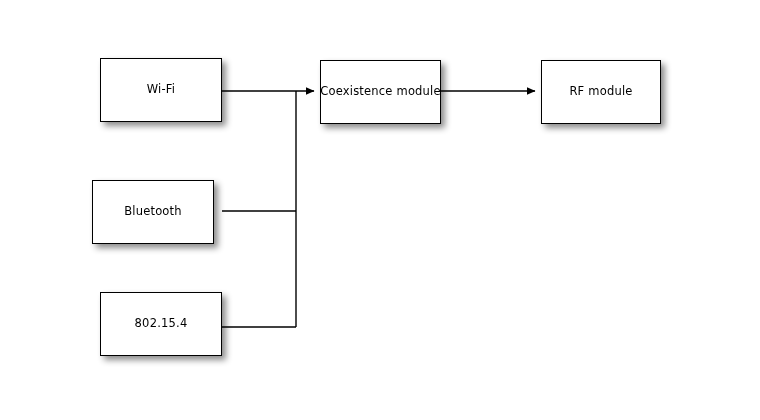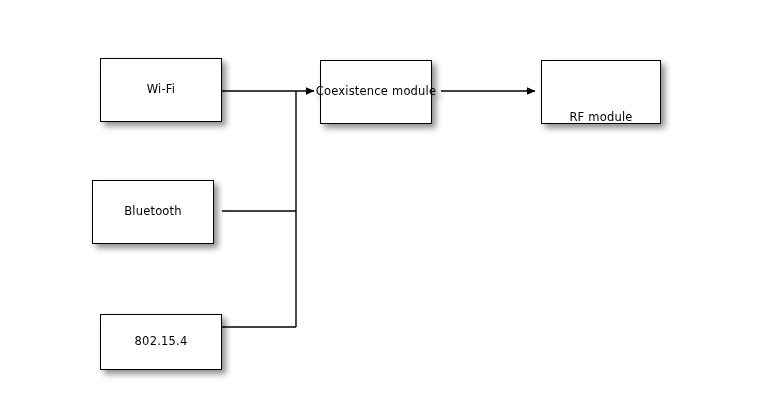--- a/index.html
+++ b/index.html
@@ -70,25 +70,25 @@
   </svg>
 
   <div class="node" style="left:100px; top:58px; width:122px; height:64px;">
     <span class="node-label">Wi-Fi</span>
   </div>
 
   <div class="node" style="left:92px; top:180px; width:122px; height:64px;">
     <span class="node-label">Bluetooth</span>
   </div>
 
-  <div class="node" style="left:100px; top:314px; width:122px; height:56px;">
+  <div class="node" style="left:100px; top:292px; width:122px; height:64px;">
     <span class="node-label">802.15.4</span>
   </div>
 
-  <div class="node" style="left:320px; top:60px; width:112px; height:64px;">
+  <div class="node" style="left:320px; top:60px; width:121px; height:64px;">
     <span class="node-label">Coexistence module</span>
   </div>
 
-  <div class="node" style="left:541px; top:60px; width:120px; height:64px;align-items:flex-end;">
+  <div class="node" style="left:541px; top:60px; width:120px; height:64px;">
     <span class="node-label">RF module</span>
   </div>
 
 </div>
 
 </body></html>

